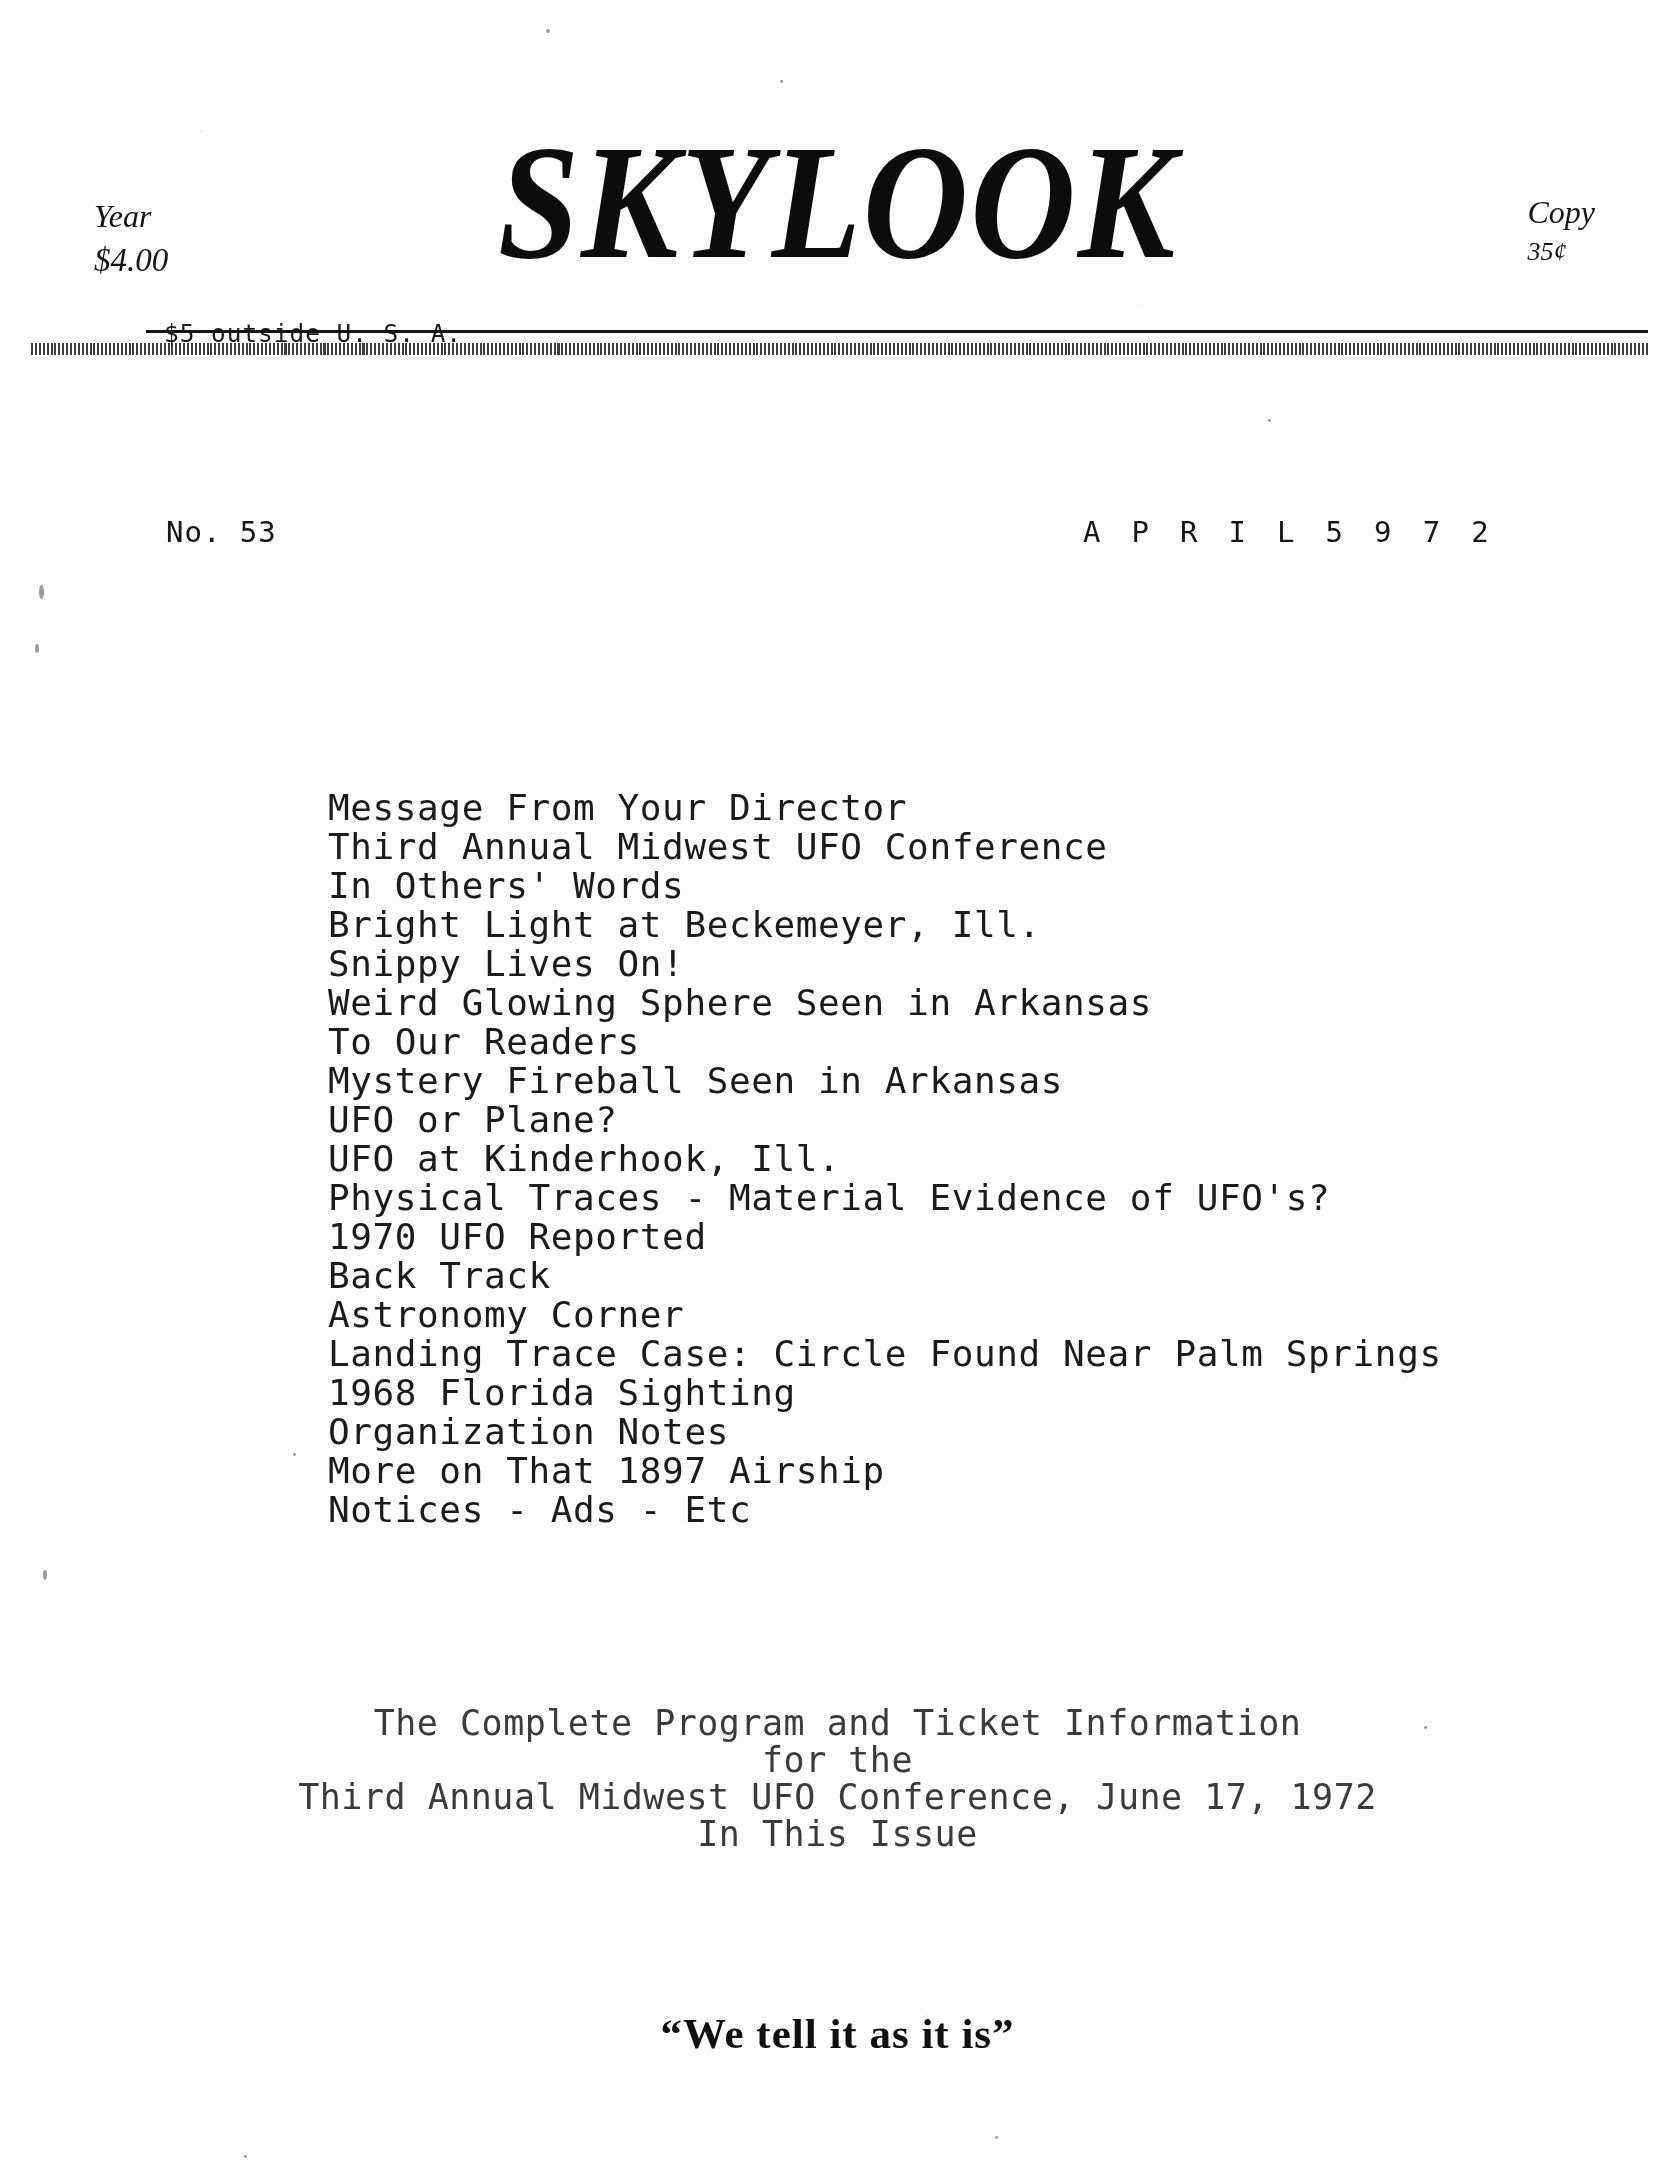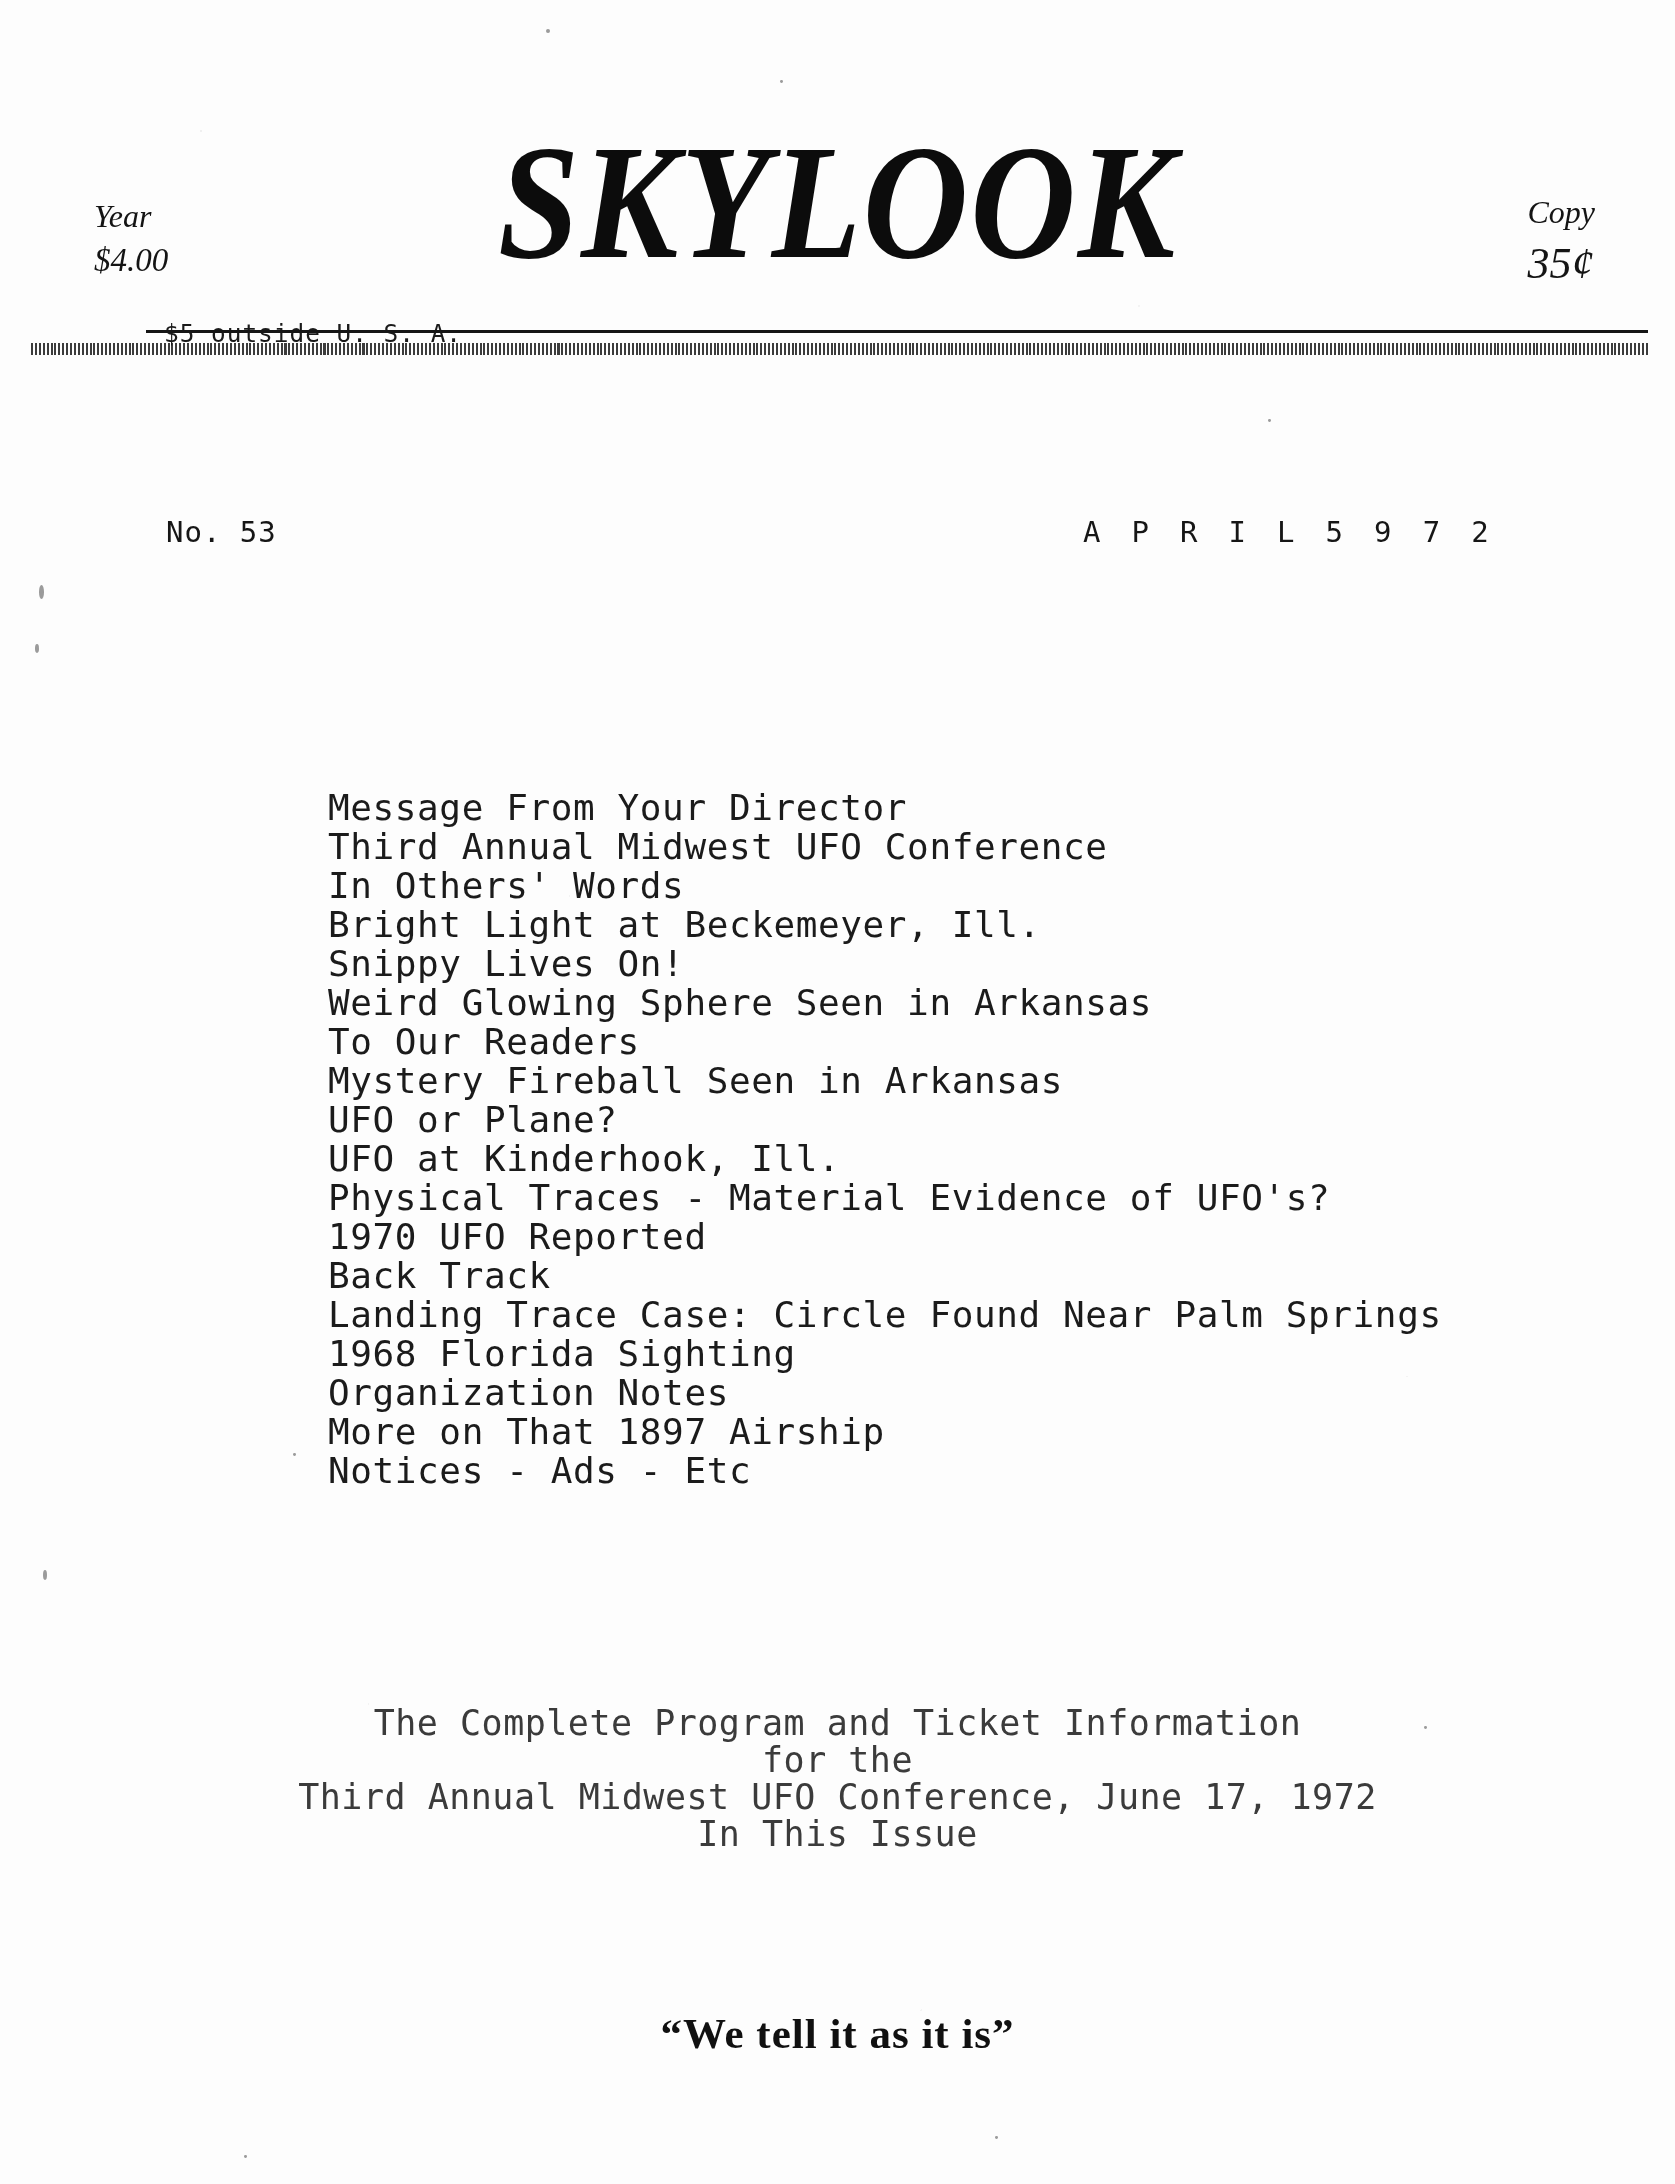--- a/index.html
+++ b/index.html
@@ -77,21 +77,21 @@
     right: 80px;
     top: 191px;
     font-family: Liberation Serif, serif;
     font-style: italic;
     font-size: 32px;
     line-height: 1.35;
     text-align: left;
     color: #141414;
   }
   .price-right .lbl { display: block; }
-  .price-right .amt { display: block; font-size: 44px; }
+  .price-right .amt { display: block; font-size: 26px; }
 
   .rule {
     position: absolute;
     left: 31px;
     right: 27px;
     top: 343px;
     height: 11.7px;
     background:
       repeating-linear-gradient(90deg,
         #1a1a1a 0px, #1a1a1a 2px,
@@ -218,20 +218,21 @@
     <div class="contents-item">Bright Light at Beckemeyer, Ill.</div>
     <div class="contents-item">Snippy Lives On!</div>
     <div class="contents-item">Weird Glowing Sphere Seen in Arkansas</div>
     <div class="contents-item">To Our Readers</div>
     <div class="contents-item">Mystery Fireball Seen in Arkansas</div>
     <div class="contents-item">UFO or Plane?</div>
     <div class="contents-item">UFO at Kinderhook, Ill.</div>
     <div class="contents-item">Physical Traces - Material Evidence of UFO's?</div>
     <div class="contents-item">1970 UFO Reported</div>
     <div class="contents-item">Back Track</div>
+    <div class="contents-item">Astronomy Corner</div>
     <div class="contents-item">Landing Trace Case: Circle Found Near Palm Springs</div>
     <div class="contents-item">1968 Florida Sighting</div>
     <div class="contents-item">Organization Notes</div>
     <div class="contents-item">More on That 1897 Airship</div>
     <div class="contents-item">Notices - Ads - Etc</div>
   </div>
 
   <div class="feature-note">
     <div class="faded">The Complete Program and Ticket Information</div>
     <div class="faded">for the</div>

